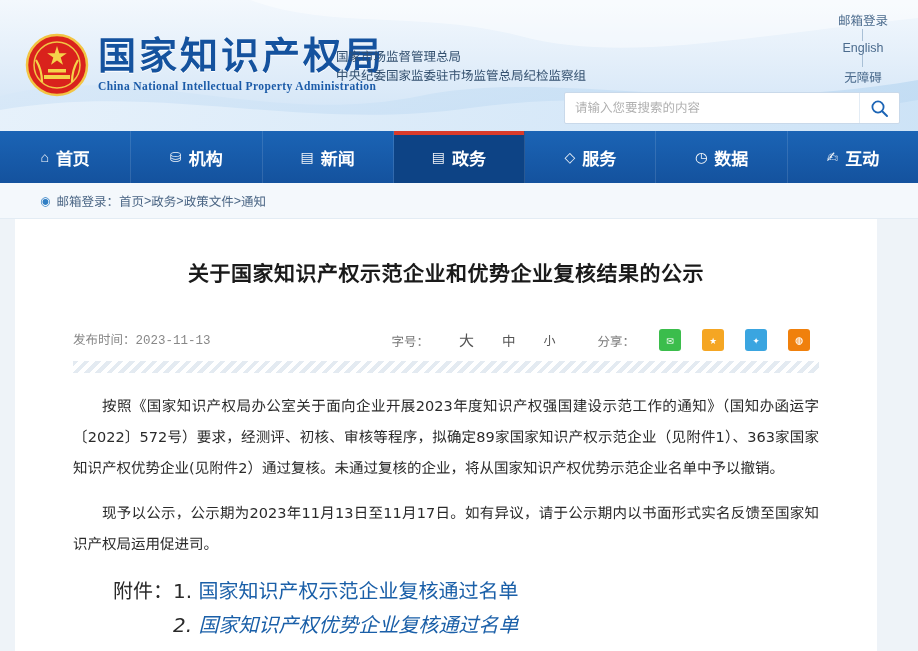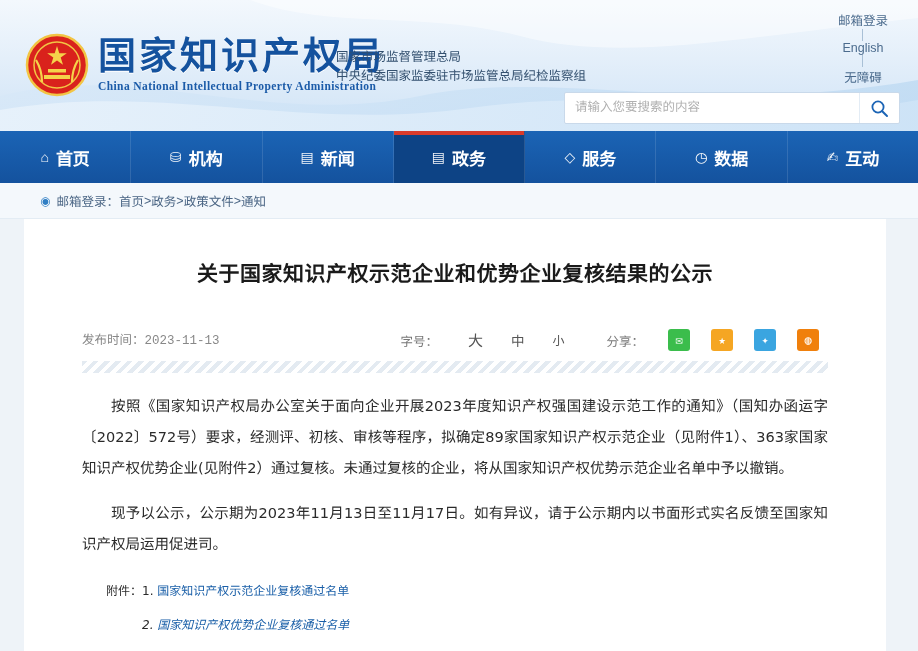--- a/index.html
+++ b/index.html
@@ -79,21 +79,21 @@
     display: flex; align-items: center;
   }
   .searchbox input {
     flex: 1;
     border: none; outline: none;
     height: 30px;
     padding: 17px 10px;
     font-size: 12.5px;
     color: #333;
     background: transparent;
-    font-family: Liberation Mono, monospace;
+    font-family: Liberation Serif, serif;
   }
   .searchbox input::placeholder { color: #b0b0b0; }
   .search-btn {
     width: 40px; height: 30px;
     display: flex; align-items: center; justify-content: center;
     cursor: pointer;
     border-left: 1px solid #e3ecf5;
   }
 
   
@@ -134,21 +134,21 @@
     border-bottom: 1px solid #e3ecf4;
   }
   .crumb-pin { color: #2f7ec4; margin-right: 6px; font-size: 12px; }
   .crumbbar a { color: #4a6584; text-decoration: none; }
 
   
   .page-body {
     width: 918px;
     height: 432px;
     background: #eef3f8;
-    padding: 0 24px;
+    padding: 0 15px;
   }
   .card {
     background: #ffffff;
     width: 862px;
     height: 432px;
     padding: 38px 58px 0 58px;
     position: relative;
   }
   .art-title {
     text-align: center;
@@ -199,21 +199,21 @@
     font-family: "DejaVu Sans", "Liberation Sans", sans-serif;
   }
   .article p {
     margin: 0 0 14px 0;
     text-indent: 2em;
     text-align: justify;
   }
   .attach {
     margin-top: 6px;
     padding-left: 2em;
-    font-size: 12px;
+    font-size: 20px;
     line-height: 34px;
   }
   .attach .lbl { color: #2a2a2a; }
   .attach a {
     color: #1a5fa8;
     text-decoration: none;
   }
   .attach .row2 { padding-left: 3em; font-style: italic; }
   .signoff {
     margin-top: 12px;

